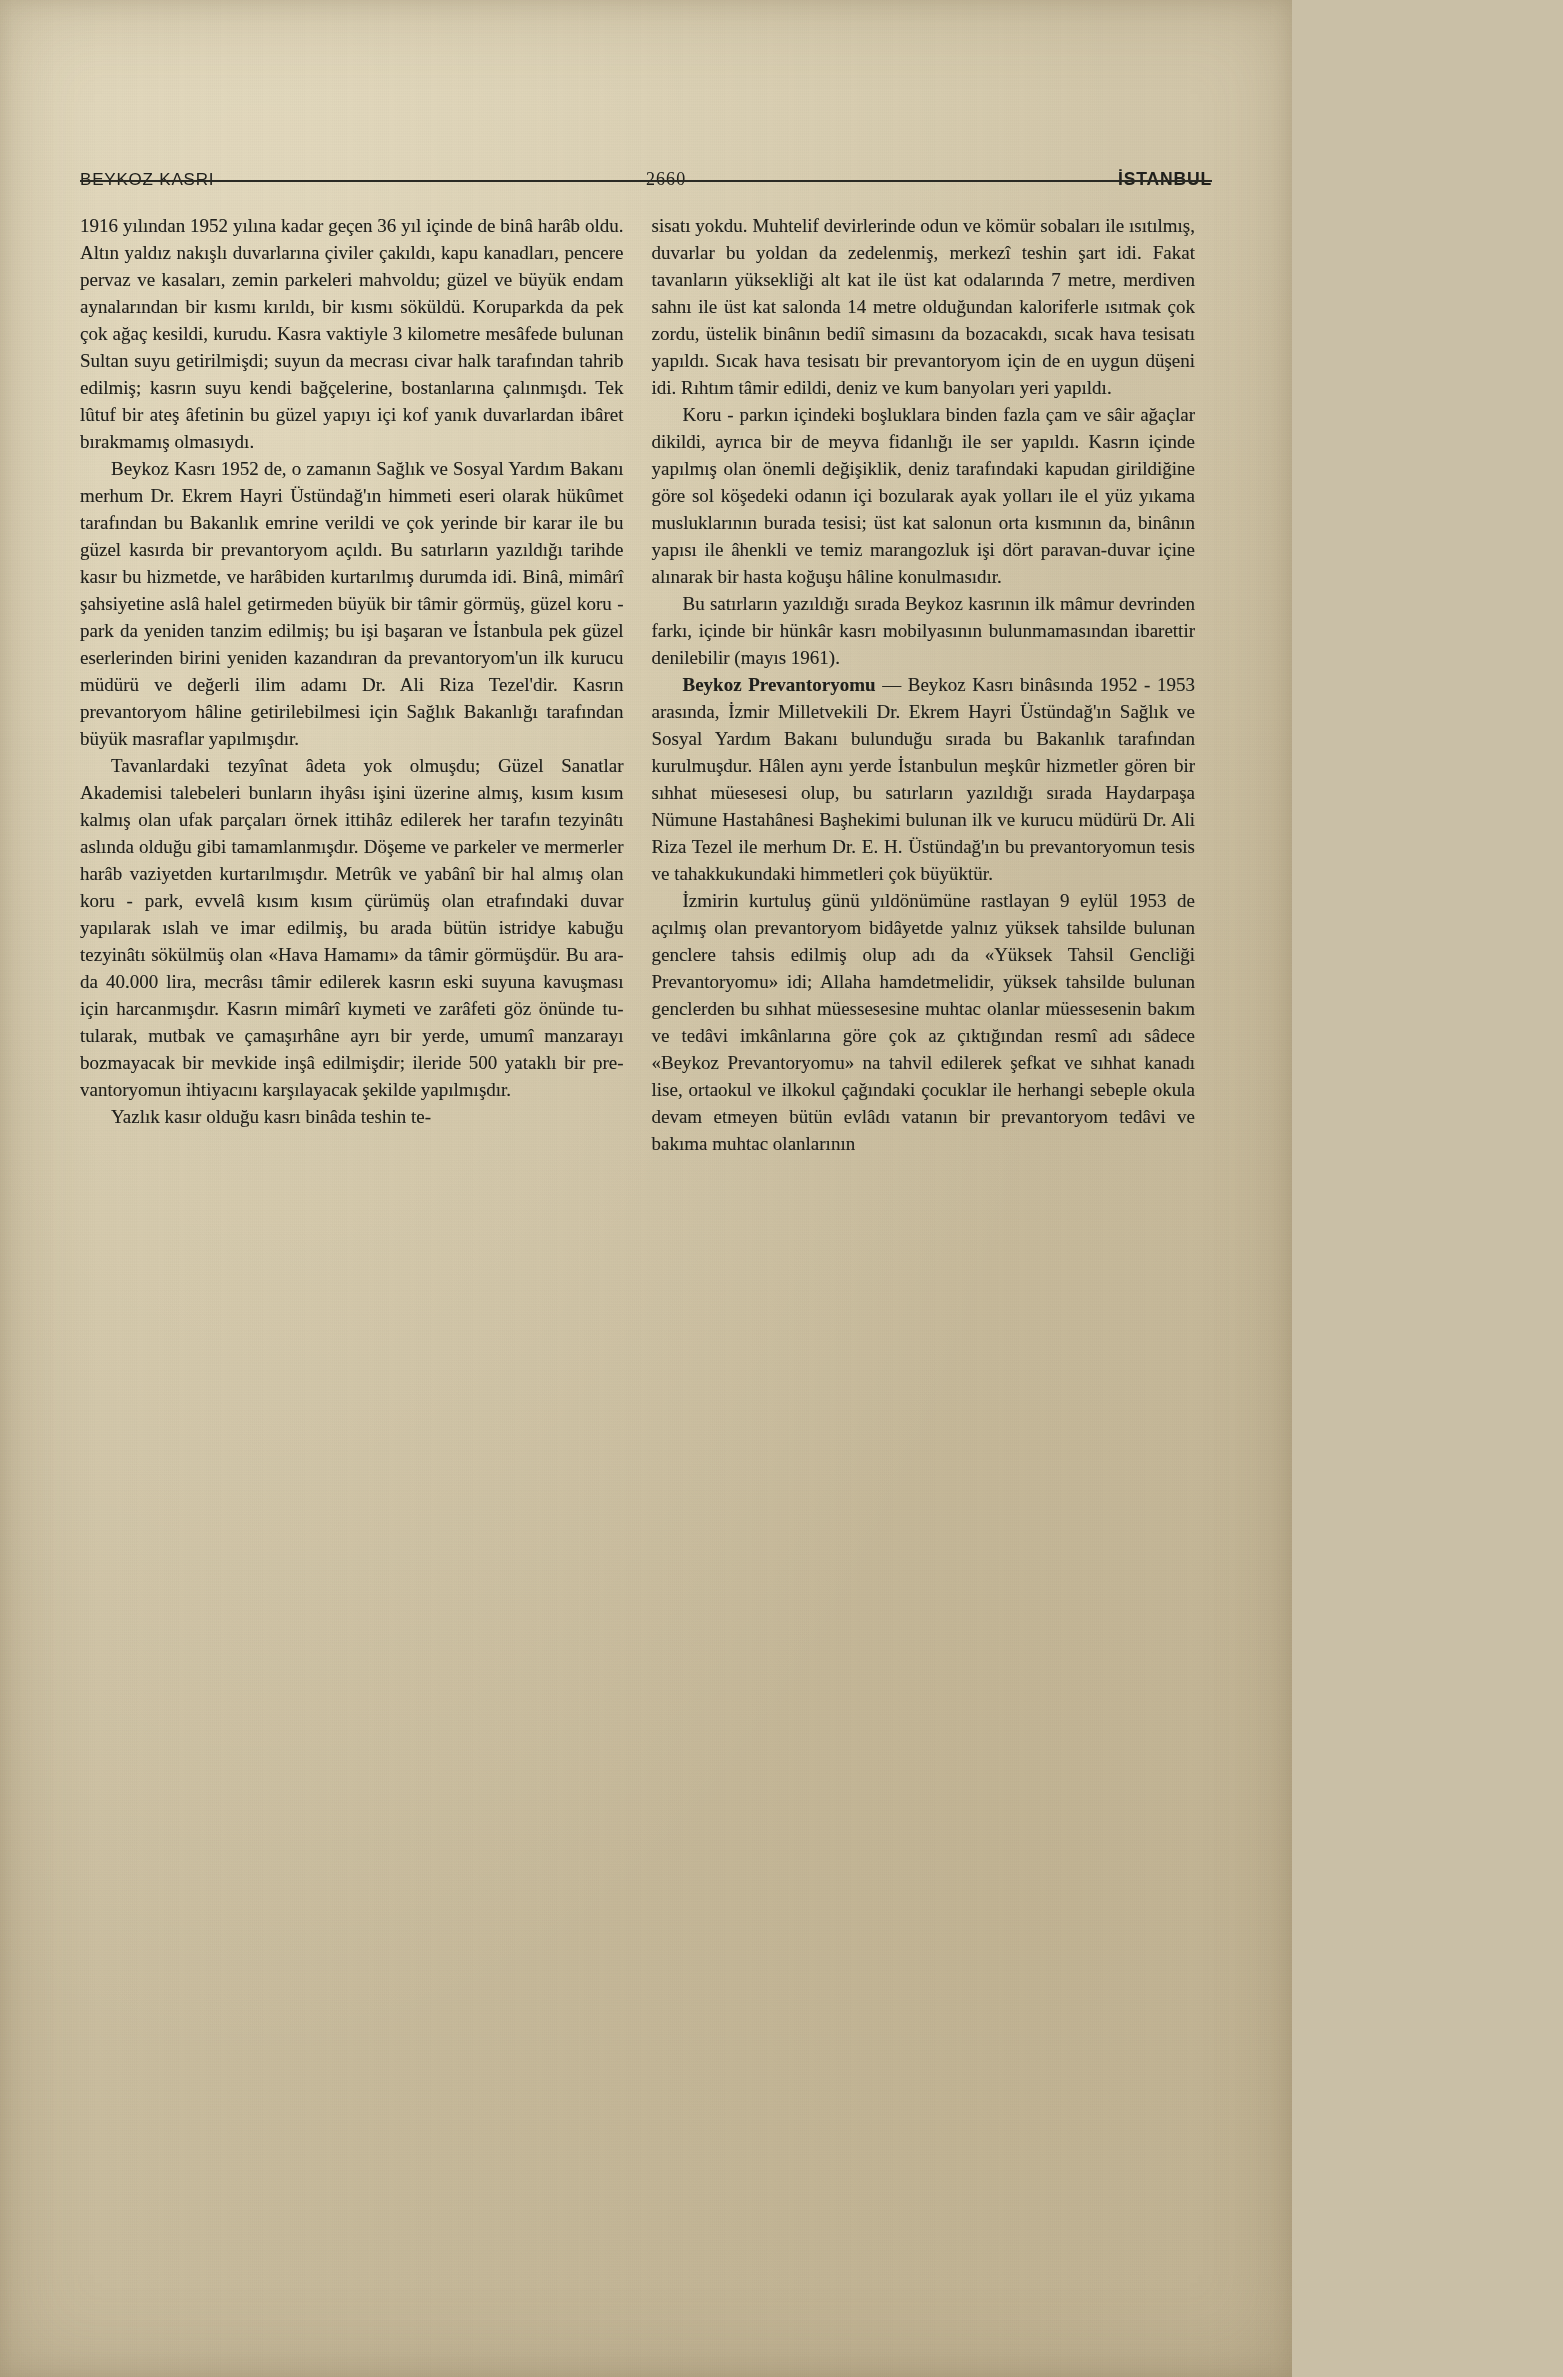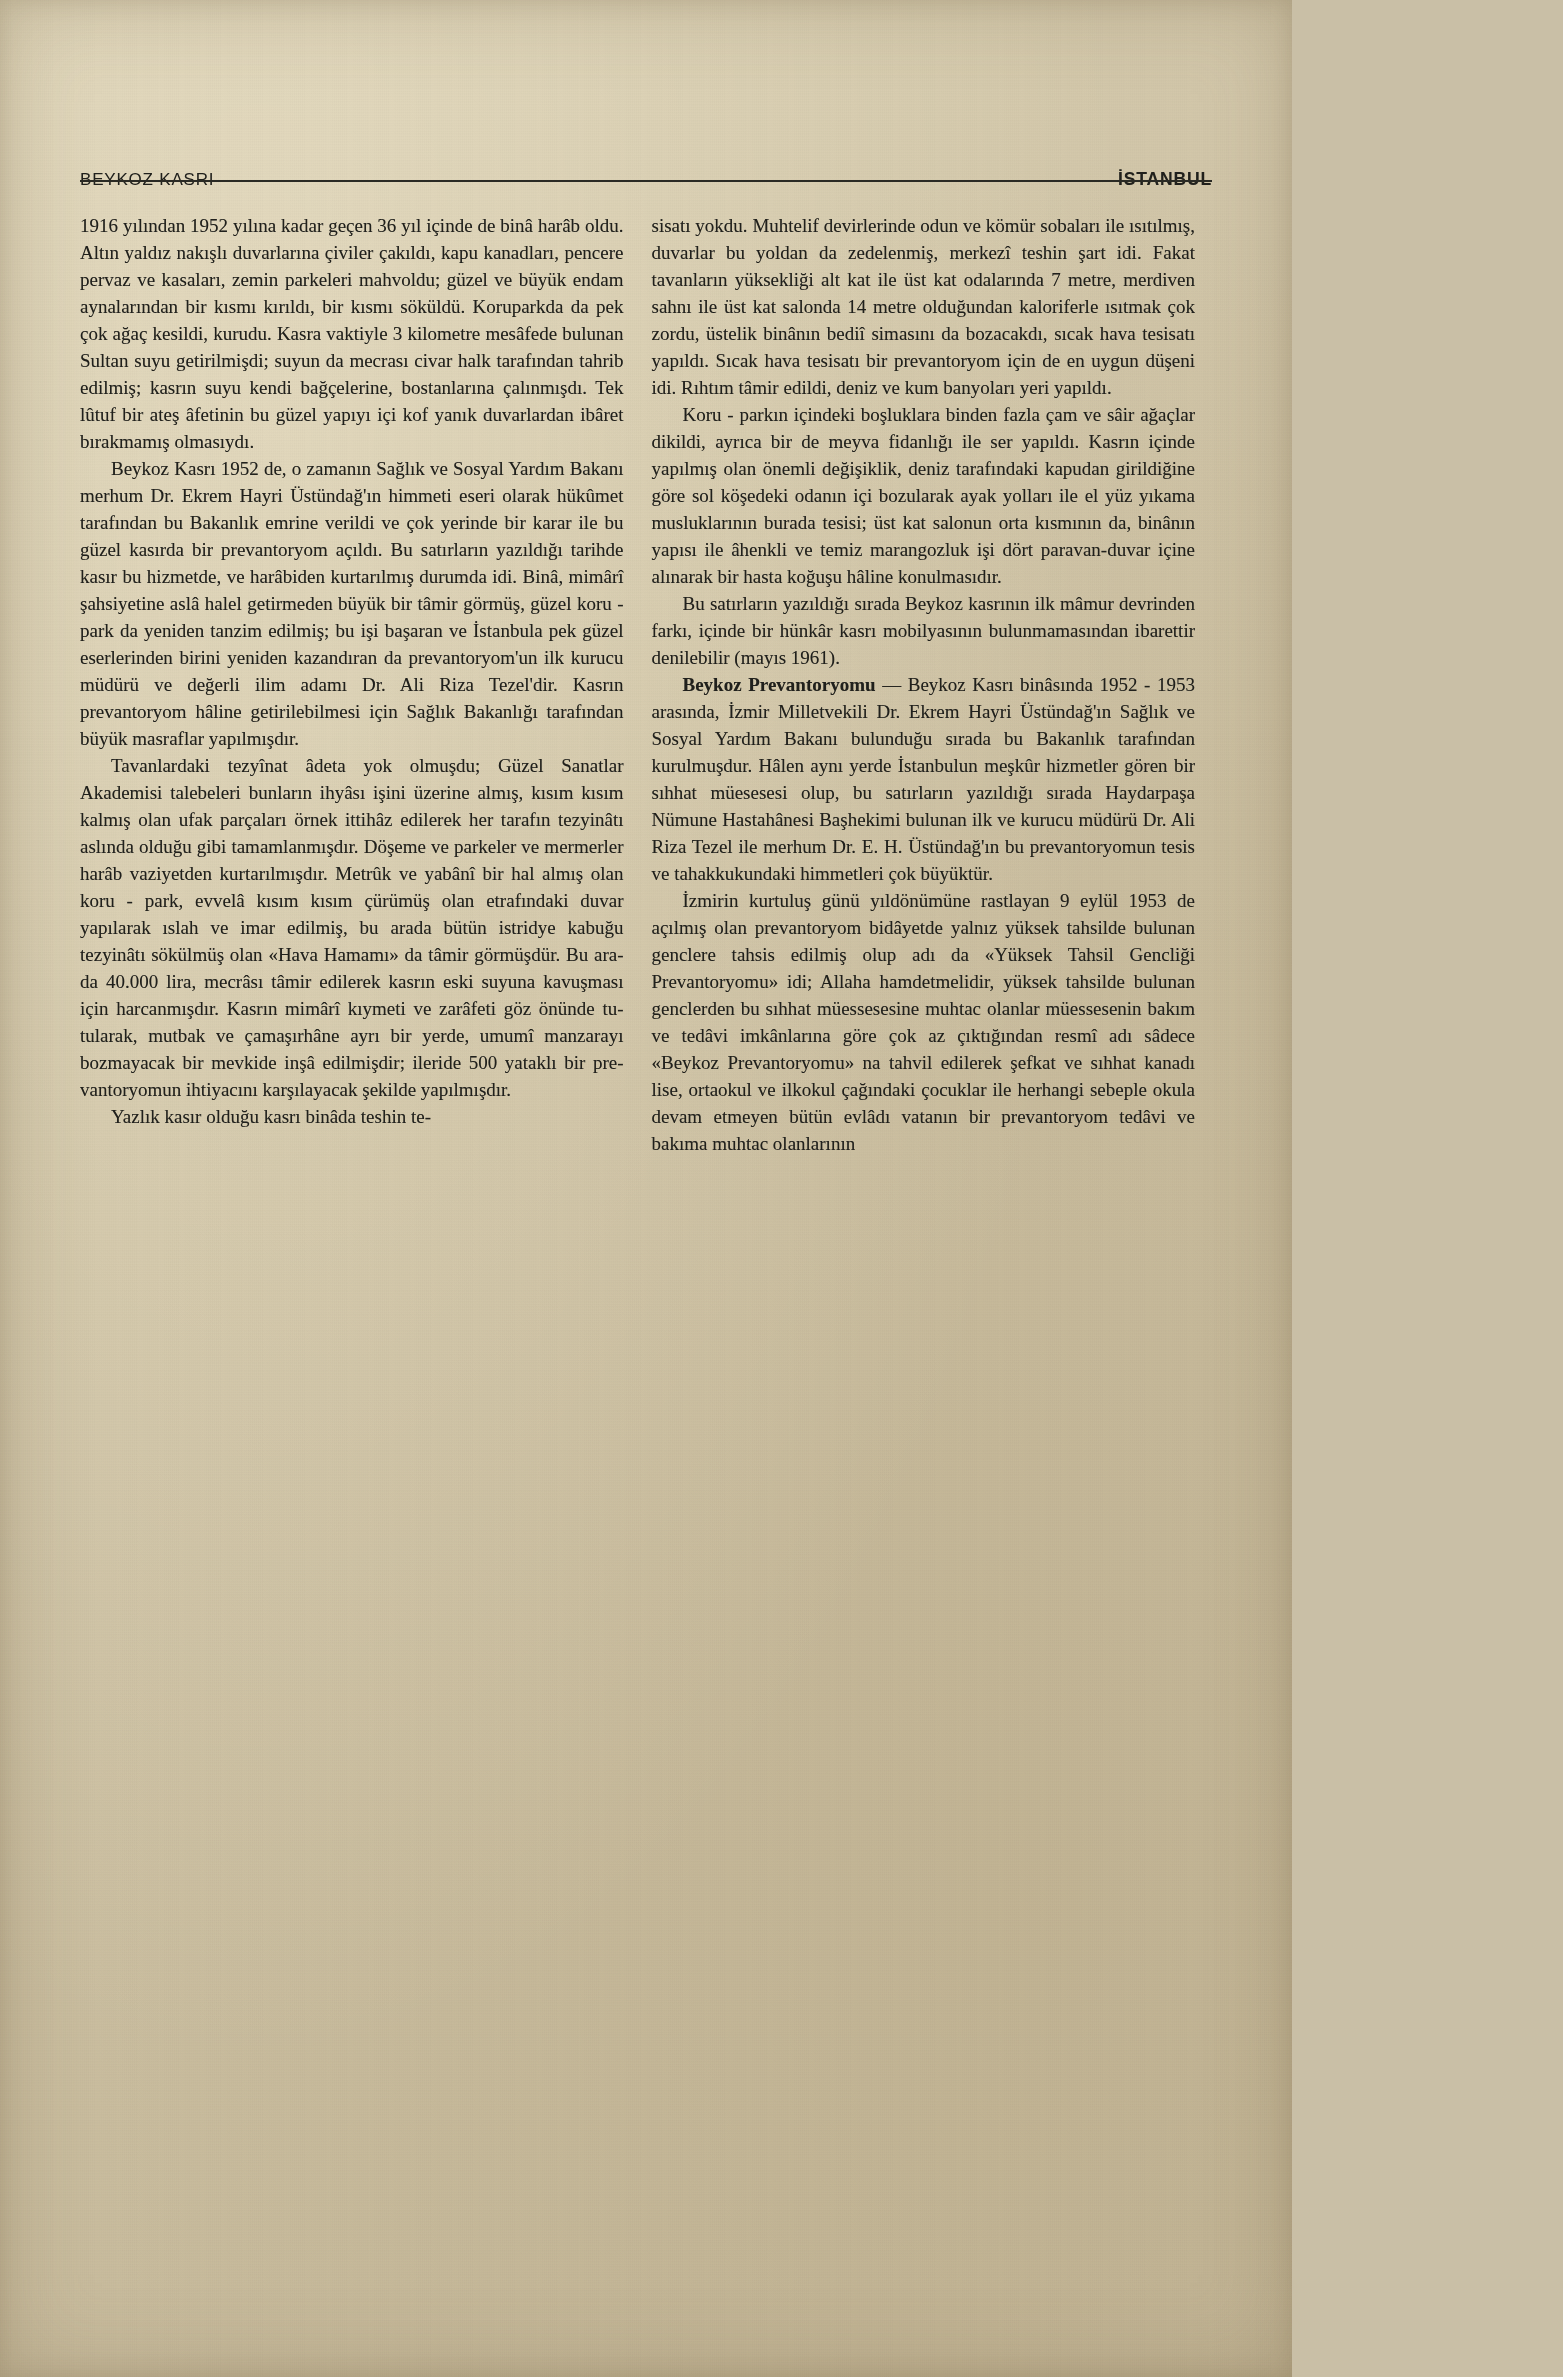--- a/index.html
+++ b/index.html
@@ -103,20 +103,21 @@
   
   .col p { text-shadow: 0 0 0.2px rgba(0,0,0,0.25); }
 </style>
 </head>
 <body>
 
 <div class="page">
 
   <div class="runhead">
     <div class="runhead-left">BEYKOZ KASRI</div>
+    <div class="runhead-center">— 2660 —</div>
     <div class="runhead-right">İSTANBUL</div>
   </div>
 
   <div class="rule"></div>
 
   <div class="columns">
 
     <div class="col">
       <p>1916 yılından 1952 yılına kadar geçen 36 yıl içinde de binâ harâb oldu. Altın yaldız nakışlı duvarlarına çiviler çakıldı, kapu kanadları, pencere pervaz ve kasaları, zemin parkeleri mahvoldu; güzel ve büyük endam aynaların­dan bir kısmı kırıldı, bir kısmı söküldü. Koru­parkda da pek çok ağaç kesildi, kurudu. Kas­ra vaktiyle 3 kilometre mesâfede bulunan Sul­tan suyu getirilmişdi; suyun da mecrası civar halk tarafından tahrib edilmiş; kasrın suyu kendi bağçelerine, bostanlarına çalınmışdı. Tek lûtuf bir ateş âfetinin bu güzel yapıyı içi kof yanık duvarlardan ibâret bırakmamış ol­masıydı.</p>
       <p class="indent">Beykoz Kasrı 1952 de, o zamanın Sağlık ve Sosyal Yardım Bakanı merhum Dr. Ekrem Hayri Üstündağ'ın himmeti eseri olarak hükû­met tarafından bu Bakanlık emrine verildi ve çok yerinde bir karar ile bu güzel kasırda bir prevantoryom açıldı. Bu satırların yazıldığı tarihde kasır bu hizmetde, ve harâbiden kur­tarılmış durumda idi. Binâ, mimârî şahsiye­tine aslâ halel getirmeden büyük bir tâmir görmüş, güzel koru - park da yeniden tanzim edilmiş; bu işi başaran ve İstanbula pek güzel eserlerinden birini yeniden kazandıran da prevantoryom'un ilk kurucu müdürü ve de­ğerli ilim adamı Dr. Ali Riza Tezel'dir. Kas­rın prevantoryom hâline getirilebilmesi için Sağlık Bakanlığı tarafından büyük masraflar yapılmışdır.</p>

